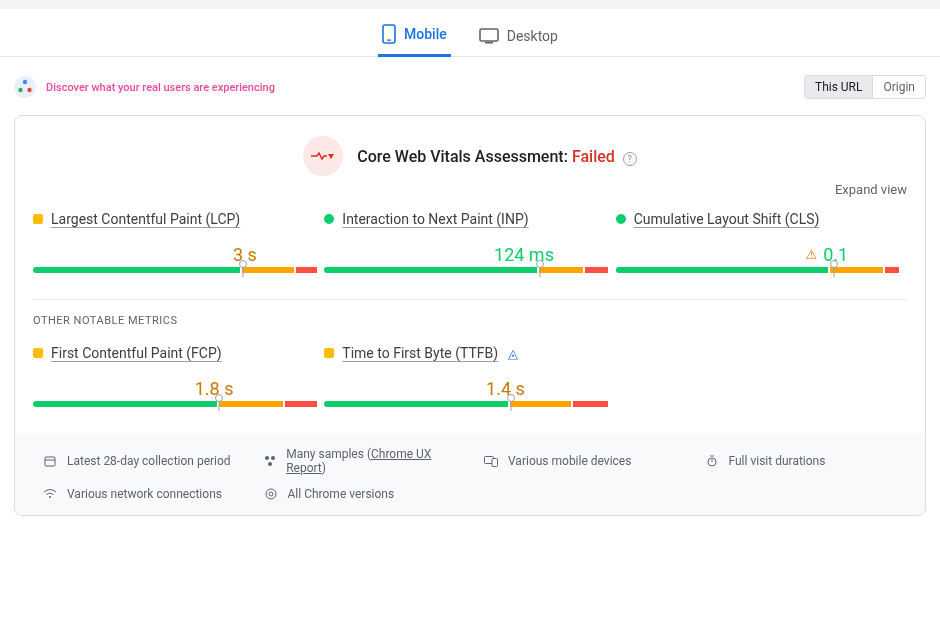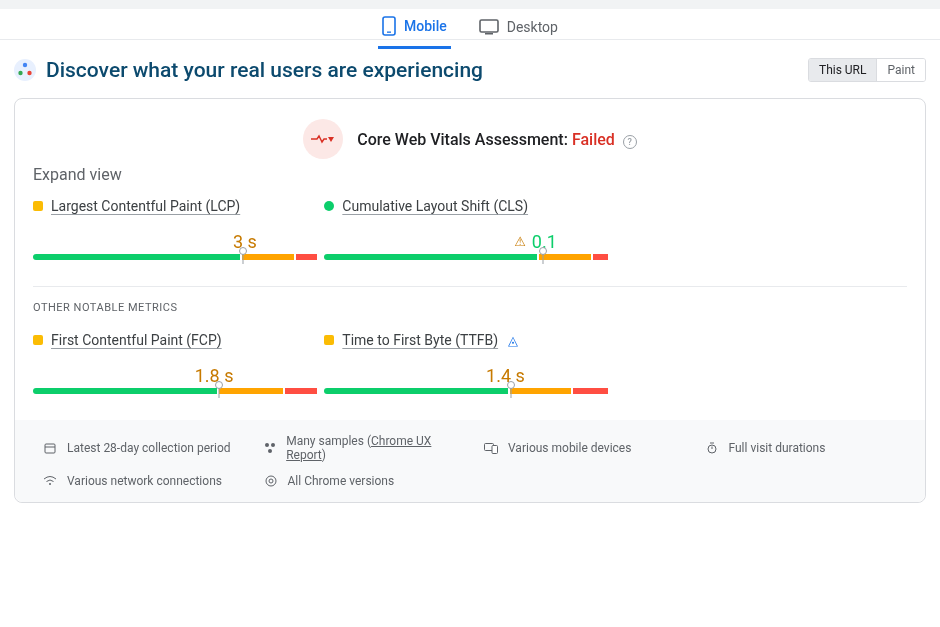--- a/index.html
+++ b/index.html
@@ -11,21 +11,21 @@
     overflow: hidden;
     color: #202124;
   }
   .page { background: #fff; margin: 9px 0 0 0; height: 618px; }
   .tabs {
     display: flex;
     justify-content: center;
     align-items: center;
     gap: 24px;
     border-bottom: 1px solid #e8eaed;
-    height: 31px;
+    height: 48px;
     padding-top: 4px;
   }
   .tab {
     display: flex;
     align-items: center;
     gap: 8px;
     font-size: 14px;
     padding: 12px 4px 10px 4px;
     cursor: pointer;
     color: #5f6368;
@@ -44,23 +44,23 @@
   }
   .header-left {
     display: flex;
     align-items: center;
     gap: 10px;
   }
   .crux-icon {
     width: 22px; height: 22px;
   }
   .header-title {
-    font-size: 21px;
+    font-size: 11px;
     font-weight: 500;
-    color: #0c4a6e;
+    color: #ec4899;
   }
   .toggle-group {
     display: flex;
     border: 1px solid #dadce0;
     border-radius: 3px;
     overflow: hidden;
     font-size: 12px;
     text-align: center;
   }
   .toggle-btn {
@@ -104,21 +104,22 @@
     border: 1px solid #9aa0a6;
     border-radius: 50%;
     font-size: 9px;
     color: #9aa0a6;
     display: inline-flex;
     align-items: center;
     justify-content: center;
     margin-left: 4px;
   }
   .expand-row {
-    font-size: 16px;
+    text-align: right;
+    font-size: 13px;
     color: #5f6368;
     margin-bottom: 14px;
     cursor: pointer;
   }
   .metrics-row {
     display: grid;
     grid-template-columns: repeat(3, 1fr);
     margin-bottom: 14px;
   }
   .metric { min-width: 0; }
@@ -257,21 +258,21 @@
           <circle cx="11" cy="11" r="11" fill="#e8f0fe"></circle>
           <circle cx="11" cy="6" r="2.2" fill="#4285f4"></circle>
           <circle cx="6.5" cy="14" r="2.2" fill="#34a853"></circle>
           <circle cx="15.5" cy="14" r="2.2" fill="#ea4335"></circle>
         </svg>
       </span>
       <div class="header-title">Discover what your real users are experiencing</div>
     </div>
     <div class="toggle-group">
       <div class="toggle-btn active">This URL</div>
-      <div class="toggle-btn">Paint</div>
+      <div class="toggle-btn">Origin</div>
     </div>
   </div>
 
   <div class="card">
     <div class="assessment-row">
       <div class="assessment-icon">
         <svg width="24" height="10" viewBox="0 0 24 10">
           <polyline points="0,5 6,5 8,2 11,8 13,5 16,5" fill="none" stroke="#d93025" stroke-width="1.4"></polyline>
           <polygon points="20,8 17,3 23,3" fill="#d93025"></polygon>
         </svg>
@@ -299,20 +300,39 @@
               <div class="seg-o" style="flex: 0 0 18%;"></div>
               <div class="gap" style="flex: 0 0 2px;"></div>
               <div class="seg-r" style="flex: 0 0 7%;"></div>
             </div>
             <div class="marker" style="left: 72%;"></div>
           </div>
         </div>
         <div class="metric">
           <div class="metric-title">
             <span class="dot green"></span>
+            <span class="metric-name">Interaction to Next Paint (INP)</span>
+          </div>
+          <div class="metric-value-row" style="padding-right: 26%; justify-content: flex-end; transform: translateX(20px);">
+            <span class="metric-value green">124 ms</span>
+          </div>
+          <div class="bar-wrap">
+            <div class="bar">
+              <div class="seg-g" style="flex: 0 0 73%;"></div>
+              <div class="gap" style="flex: 0 0 2px;"></div>
+              <div class="seg-o" style="flex: 0 0 15%;"></div>
+              <div class="gap" style="flex: 0 0 2px;"></div>
+              <div class="seg-r" style="flex: 0 0 8%;"></div>
+            </div>
+            <div class="marker" style="left: 74%;"></div>
+          </div>
+        </div>
+        <div class="metric">
+          <div class="metric-title">
+            <span class="dot green"></span>
             <span class="metric-name">Cumulative Layout Shift (CLS)</span>
           </div>
           <div class="metric-value-row" style="padding-right: 25%; justify-content: flex-end; transform: translateX(20px);">
             <span class="warn-icon">⚠</span>
             <span class="metric-value green">0.1</span>
           </div>
           <div class="bar-wrap">
             <div class="bar">
               <div class="seg-g" style="flex: 0 0 73%;"></div>
               <div class="gap" style="flex: 0 0 2px;"></div>

